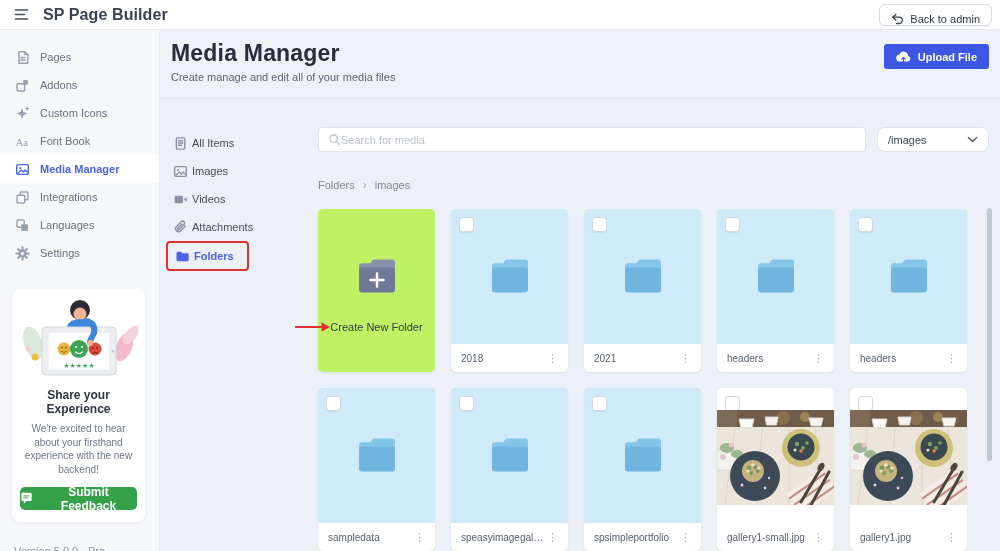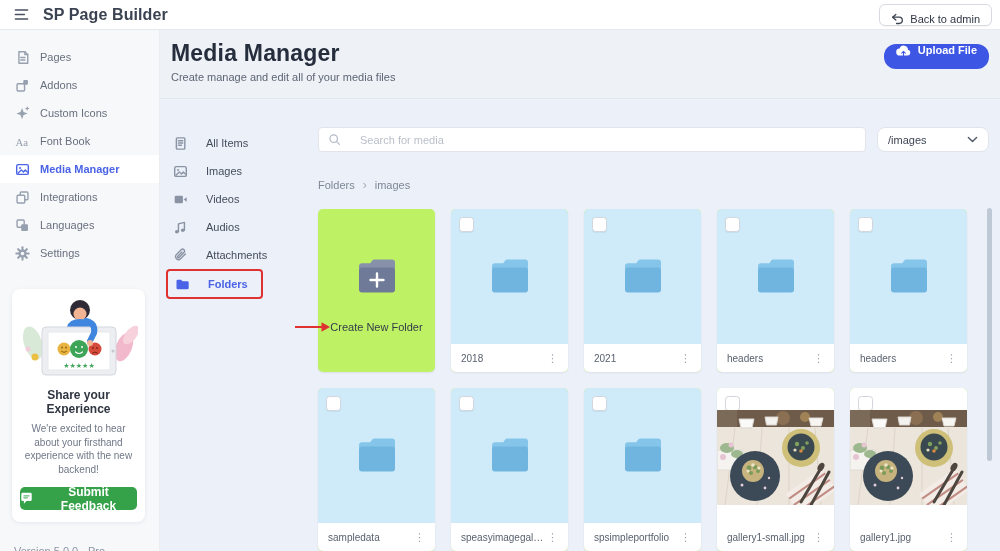--- a/index.html
+++ b/index.html
@@ -40,41 +40,41 @@
             color:#fff; font-size:12px; font-weight:700; font-family:inherit; cursor:pointer;
             display:flex; align-items:center; justify-content:center; gap:7px; }
   .version { position:absolute; left:14px; top:515px; font-size:11px; color:#8d95a4; white-space:nowrap; }
 
   
   .main { flex:1; display:flex; flex-direction:column; min-width:0; }
   .page-header { height:73px; background:#eef1f6; border-bottom:1px solid #e2e6ed;
                  display:flex; justify-content:space-between; padding:10px 11px 0 11px; }
   .page-title { font-size:23px; font-weight:600; color:#262d3d; letter-spacing:.2px; }
   .page-subtitle { font-size:11px; color:#5d6574; margin-top:4px; }
-  .upload-btn { align-self:flex-start; margin-top:4px; height:25px; display:flex; gap:6px;
-                padding:0 12px; background:#3d57e4; border:none; border-radius:12px; color:#fff;
+  .upload-btn { align-self:flex-start; margin-top:4px; height:25px; display:flex; align-items:center; gap:6px;
+                padding:0 12px; background:#3d57e4; border:none; border-radius:3px; color:#fff;
                 font-size:11px; font-weight:700; font-family:inherit; cursor:pointer; }
 
   .content { position:relative; flex:1; background:#ecf0f8; display:flex; }
 
   
   .filters { list-style:none; width:158px; flex:none; padding:30px 0 0 12px; }
-  .filter-item { height:28px; display:flex; align-items:center; gap:18px; font-size:11px;
+  .filter-item { height:28px; display:flex; align-items:center; gap:4px; font-size:11px;
                  color:#454d5c; cursor:pointer; }
   .filter-item .icon { color:#8a93a4; }
   .filter-item.active { color:#4a63e7; font-weight:700; }
   .filter-item.active .icon { color:#4a63e7; }
   .filter-item.annotated { border:2px solid #e03131; border-radius:4px; width:max-content;
                            height:30px; padding:0 13px 0 6px; margin-left:-6px; }
 
   
   .browser { flex:1; padding:28px 11px 0 0; min-width:0; }
   .toolbar { display:flex; gap:11px; }
   .search { flex:1; height:25px; background:#fff; border:1px solid #e1e5ea; border-radius:4px;
-            display:flex; align-items:center; padding:0 9px; gap:19px; }
+            display:flex; align-items:center; padding:0 9px; gap:0; }
   .search input { flex:1; border:none; outline:none; background:transparent; font-size:11px;
                   color:#333a47; font-family:inherit; }
   .search input::placeholder { color:#b9bfca; }
   .path-select { width:112px; flex:none; height:25px; background:#fff; border:1px solid #e1e5ea;
                  border-radius:8px; display:flex; align-items:center; justify-content:space-between;
                  padding:0 10px; font-size:11px; color:#3c4453; cursor:pointer; }
   .breadcrumb { margin-top:26px; display:flex; align-items:center; gap:8px; font-size:11px; color:#7e8795; }
   .breadcrumb .sep { color:#a7aeb9; font-size:12px; }
   .crumb { cursor:pointer; }
 
@@ -298,30 +298,20 @@
                 <svg viewBox="0 0 16 16" fill="none" stroke="currentColor" stroke-width="1.5" stroke-linecap="round" stroke-linejoin="round">
                   <rect x="1.8" y="4" width="8.8" height="8" rx="1.4" fill="currentColor" stroke="none"></rect>
                   <path d="M11.4 8 l3.2-2.4 v4.8 z" fill="currentColor" stroke="none"></path>
                 </svg>
               </span>
               <span>Videos</span>
             </li>
             <li class="filter-item">
               <span class="icon">
                 <svg viewBox="0 0 16 16" fill="none" stroke="currentColor" stroke-width="1.5" stroke-linecap="round" stroke-linejoin="round">
-                  <path d="M5.8 12.6 V4.2 l6.4-1.6 v8.4"></path>
-                  <circle cx="4" cy="12.6" r="1.9" fill="currentColor" stroke="none"></circle>
-                  <circle cx="10.4" cy="11" r="1.9" fill="currentColor" stroke="none"></circle>
-                </svg>
-              </span>
-              <span>Audios</span>
-            </li>
-            <li class="filter-item">
-              <span class="icon">
-                <svg viewBox="0 0 16 16" fill="none" stroke="currentColor" stroke-width="1.5" stroke-linecap="round" stroke-linejoin="round">
                   <path d="M13.2 6.4 L8 11.6 a3.2 3.2 0 0 1-4.5-4.5 L8.7 1.9 a2.1 2.1 0 0 1 3 3 L6.5 10.1 a1 1 0 0 1-1.4-1.4 L9.6 4.2"></path>
                 </svg>
               </span>
               <span>Attachments</span>
             </li>
             <li class="filter-item active annotated">
               <span class="icon">
                 <svg viewBox="0 0 16 16" fill="none" stroke="currentColor" stroke-width="1.5" stroke-linecap="round" stroke-linejoin="round">
                   <path d="M1.6 4.2 a1.4 1.4 0 0 1 1.4-1.4 h3.4 l1.7 1.8 h5.1 a1.4 1.4 0 0 1 1.4 1.4 v5.6 a1.4 1.4 0 0 1-1.4 1.4 H3 a1.4 1.4 0 0 1-1.4-1.4 z" fill="currentColor" stroke="none"></path>
                 </svg>

